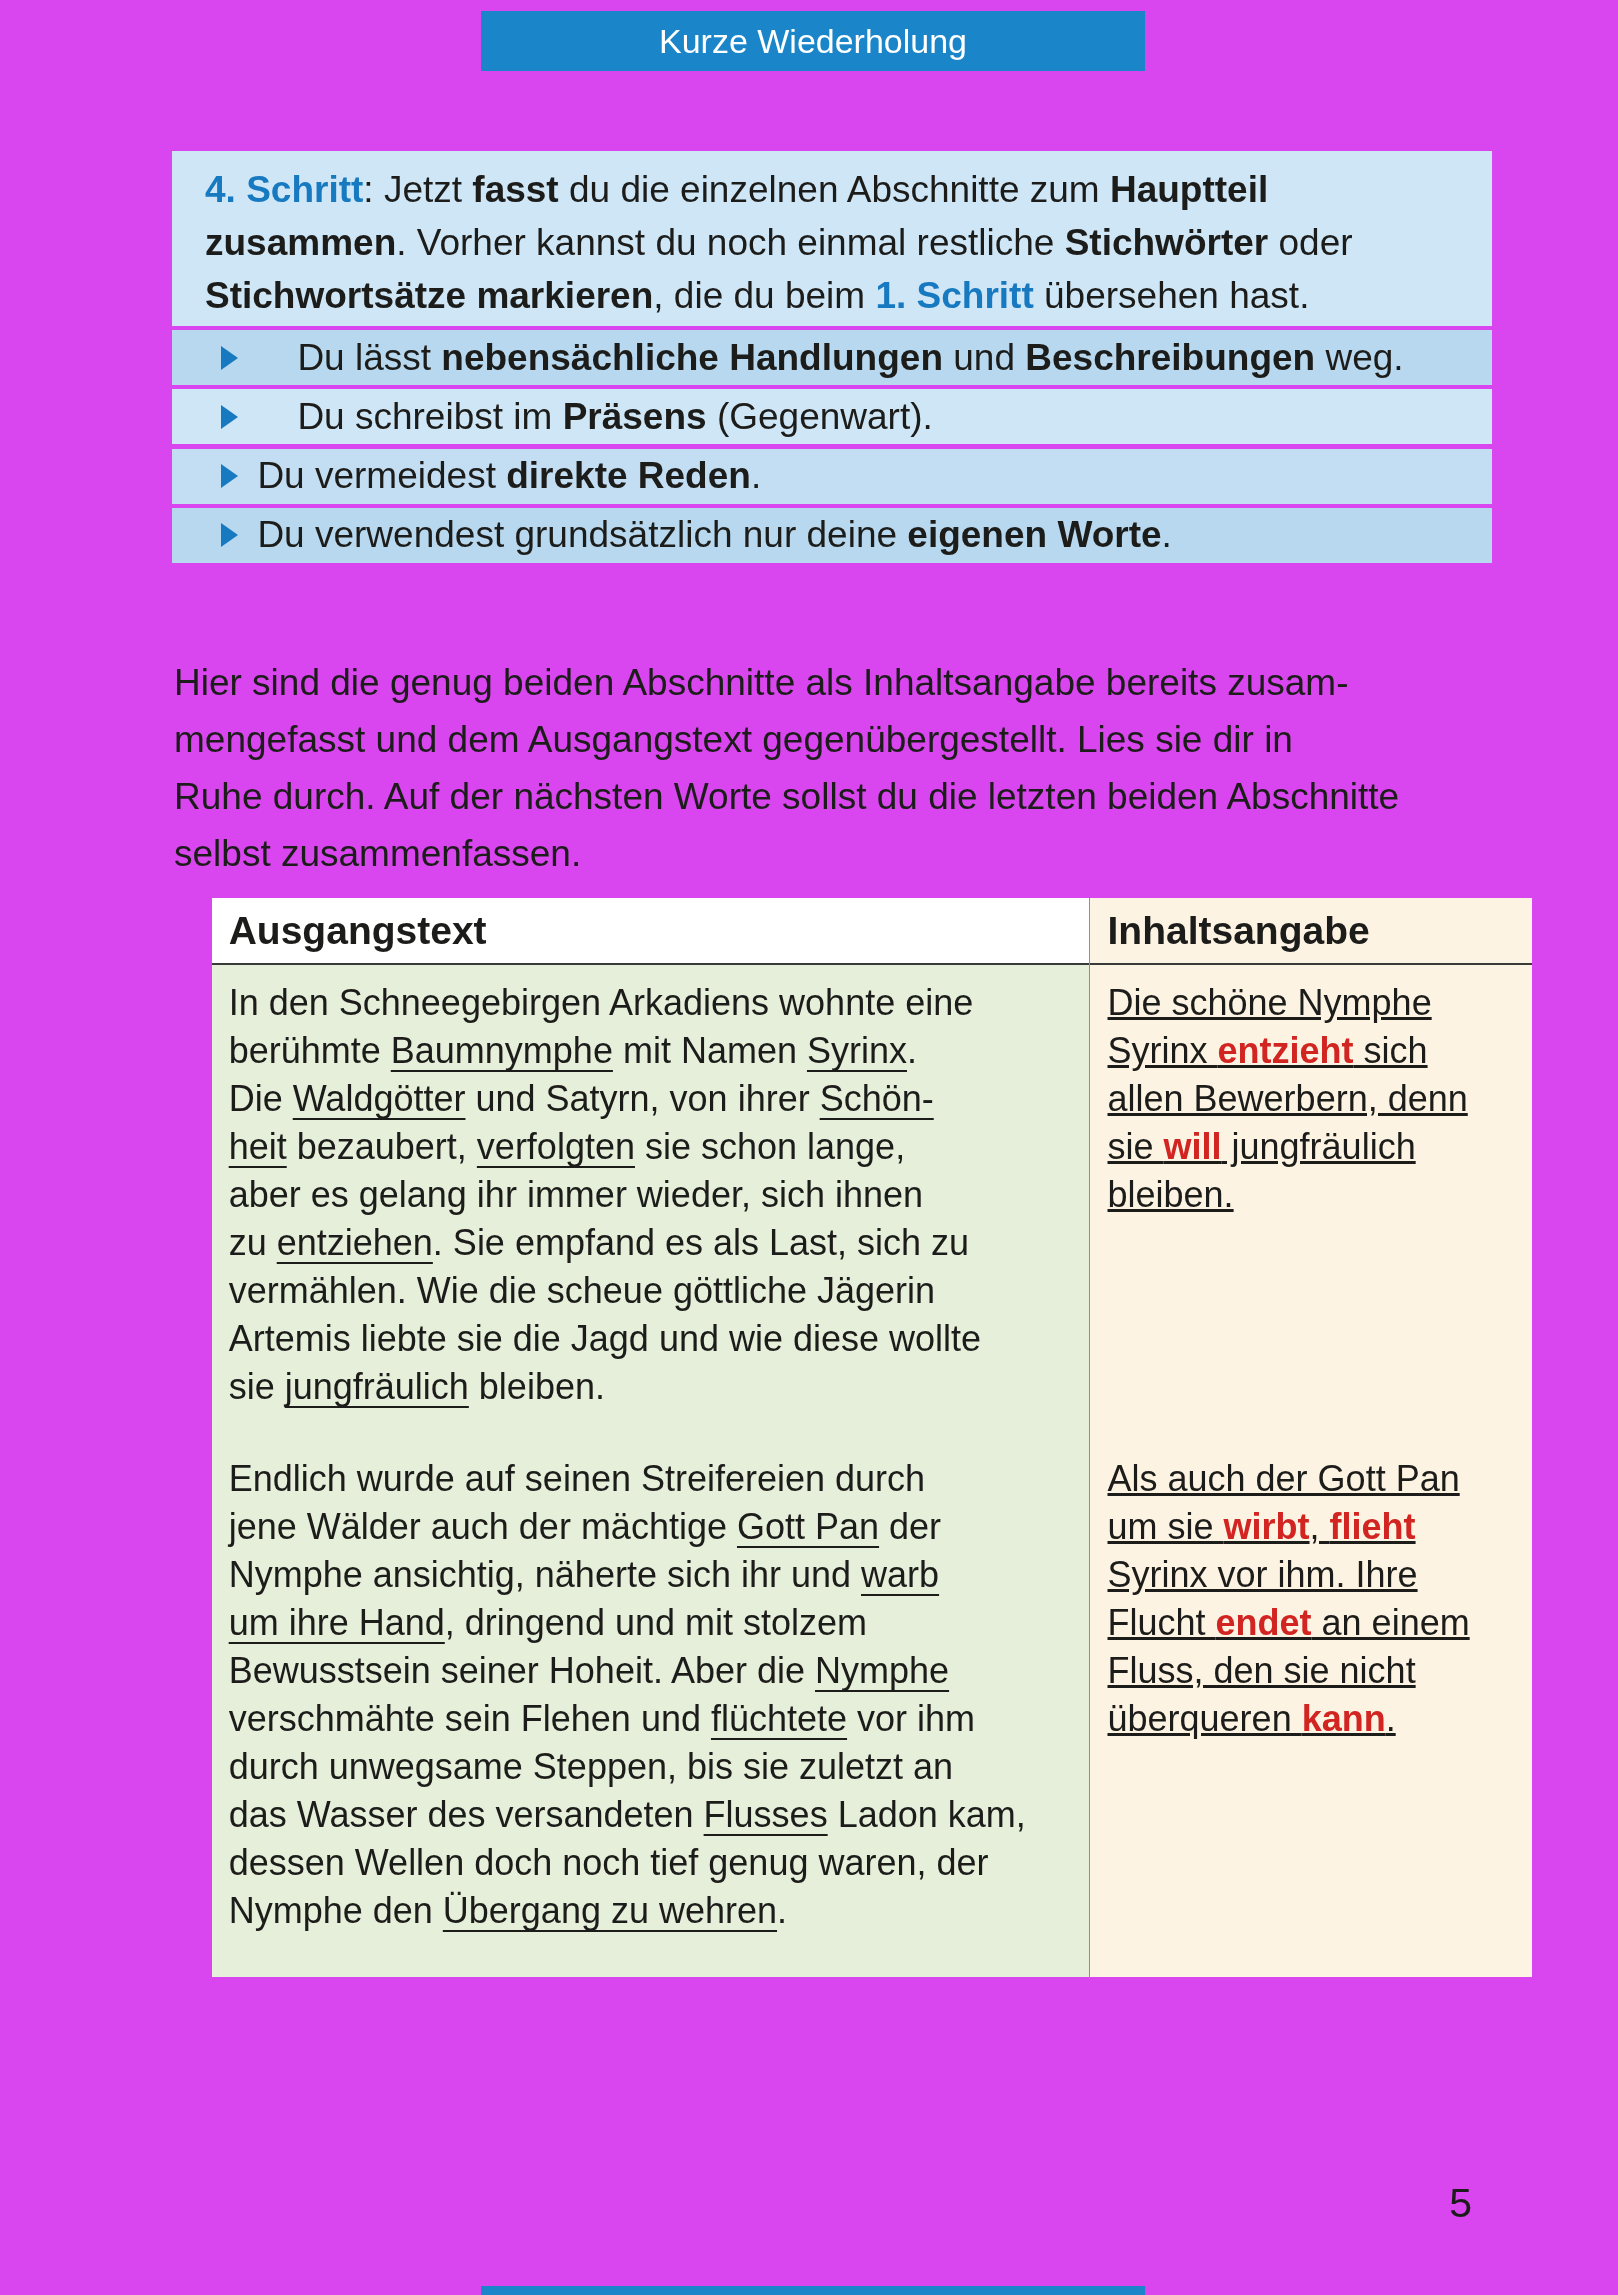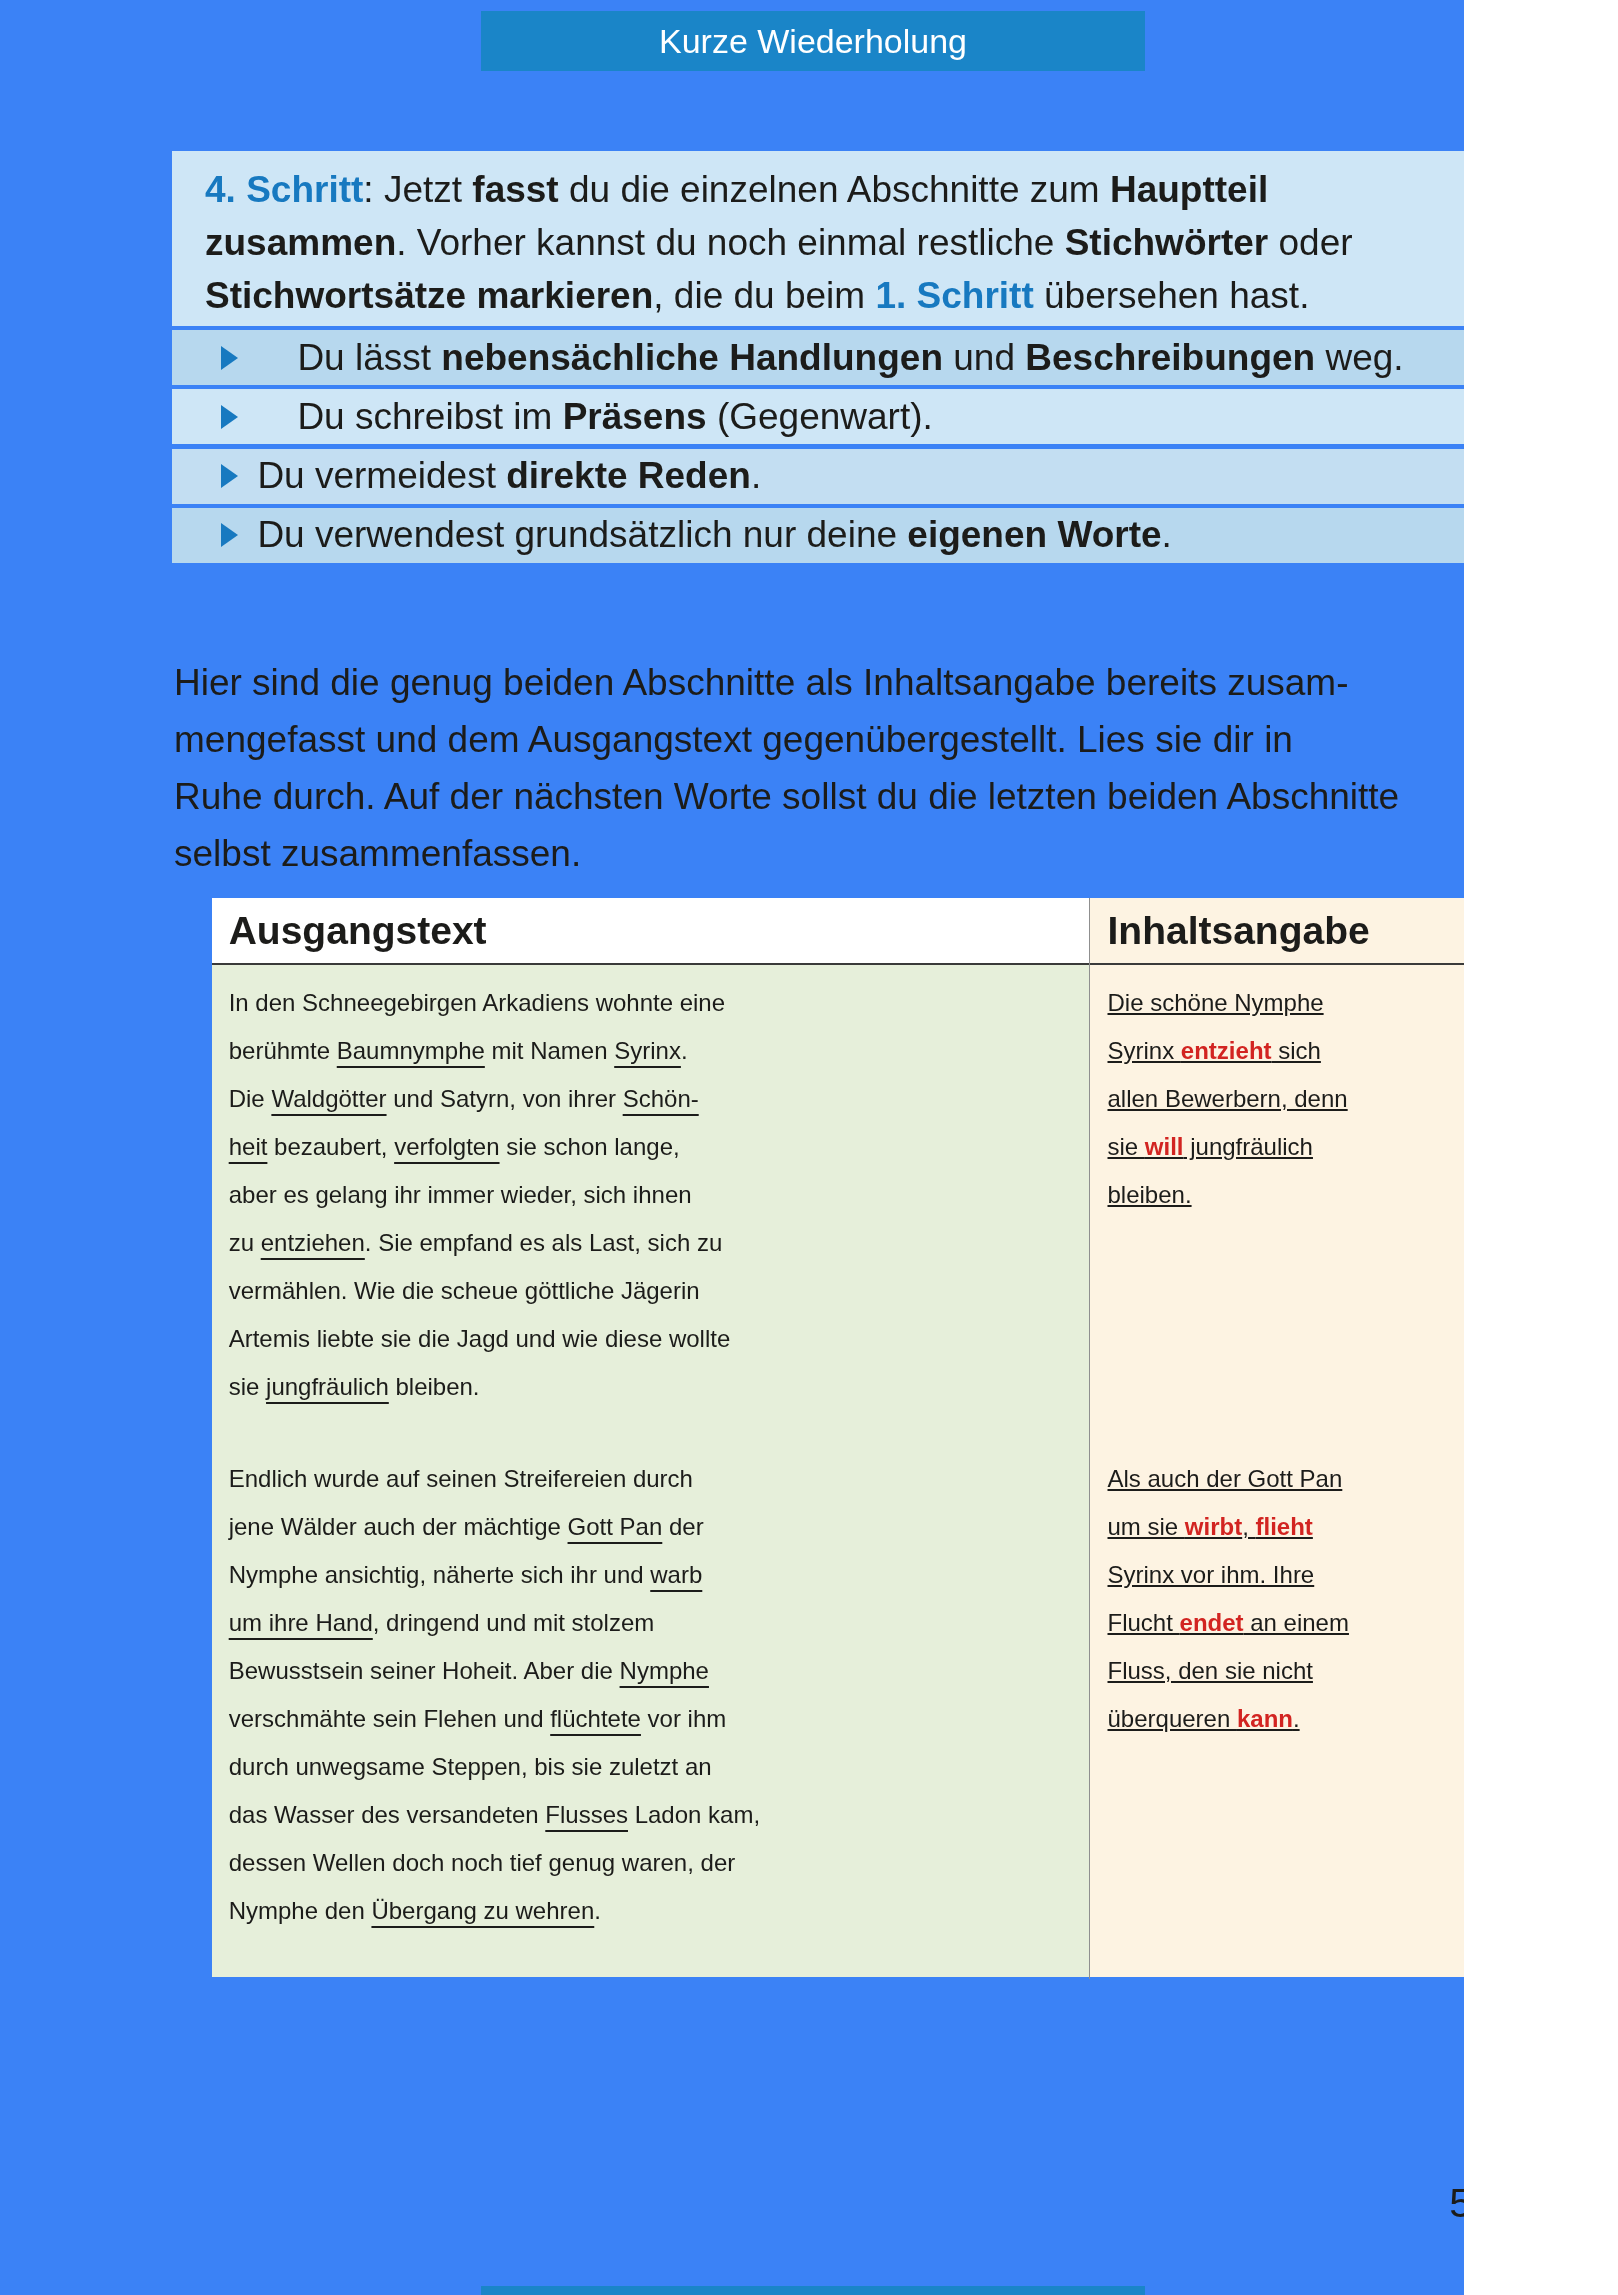--- a/index.html
+++ b/index.html
@@ -3,21 +3,21 @@
 <meta charset="utf-8">
 <style>
   * { margin:0; padding:0; box-sizing:border-box; }
   :root{
     --banner-blue:#1a85c8; --accent-blue:#1779c0; --light-blue:#cee6f6;
     --mid-blue-1:#b7d8ee; --mid-blue-2:#c3def2;
     --green-bg:#e6efda; --cream-bg:#fdf3e2; --red:#d22421; --text:#1c1c1a;
   }
   html,body { background:#ffffff; }
   body { font-family:"Liberation Sans","DejaVu Sans",sans-serif; color:var(--text); }
-  .page { position:relative; width:1464px; height:2295px; background:#3b82f6; overflow:hidden; }
+  .page { position:relative; width:1618px; height:2295px; background:#d946ef; overflow:hidden; }
 
   .banner { position:absolute; left:481px; top:11px; width:664px; height:60px;
     background:var(--banner-blue); color:#fff; font-size:34px;
     display:flex; align-items:center; justify-content:center; }
 
   .info-box { position:absolute; left:172px; top:151px; width:1320px; }
   .info-para { background:var(--light-blue); height:175px; padding:12px 18.5px 0 33px;
     font-size:37px; line-height:53px; white-space:nowrap; }
   .bullet-row { margin-top:4.2px; height:55px; display:flex; align-items:center;
     padding-left:49px; font-size:37px; white-space:nowrap; }
@@ -32,21 +32,21 @@
   .intro { position:absolute; left:174px; top:654px; width:1356px;
     font-size:37px; line-height:57px; white-space:nowrap; }
 
   .rtable { position:absolute; left:172px; top:898px; width:1320px;margin-left:40px; }
   .thead { display:grid; grid-template-columns:877px 443px; height:67px;
     border-bottom:2.3px solid #3a3a3a; }
   .th { display:flex; align-items:center; font-weight:bold; font-size:39px; }
   .th-left { padding-left:16.7px; background:#ffffff; }
   .th-right { padding-left:18.5px; background:var(--cream-bg); }
   .tbody { display:grid; grid-template-columns:877px 443px; grid-template-rows:auto 1fr;
-    height:1012px; font-size:24px; line-height:48px; white-space:nowrap;
+    height:1012px; font-size:36px; line-height:48px; white-space:nowrap;
     background:linear-gradient(90deg, var(--green-bg) 0px, var(--green-bg) 877px,
       var(--cream-bg) 877px, var(--cream-bg) 100%); }
   .cell { padding-top:14px; }
   .cell-left { padding-left:16.7px; padding-right:4.6px; }
   .cell-right { padding-left:18.5px; padding-right:6px;text-decoration:underline; }
   .row2 { padding-top:44px; }
   .vdivider { position:absolute; left:877px; top:0; width:1.4px; height:1081px; background:#8f8f8f; }
 
   .b { font-weight:bold; }
   .u { text-decoration:underline; text-decoration-thickness:2.3px; text-underline-offset:6.5px; }

